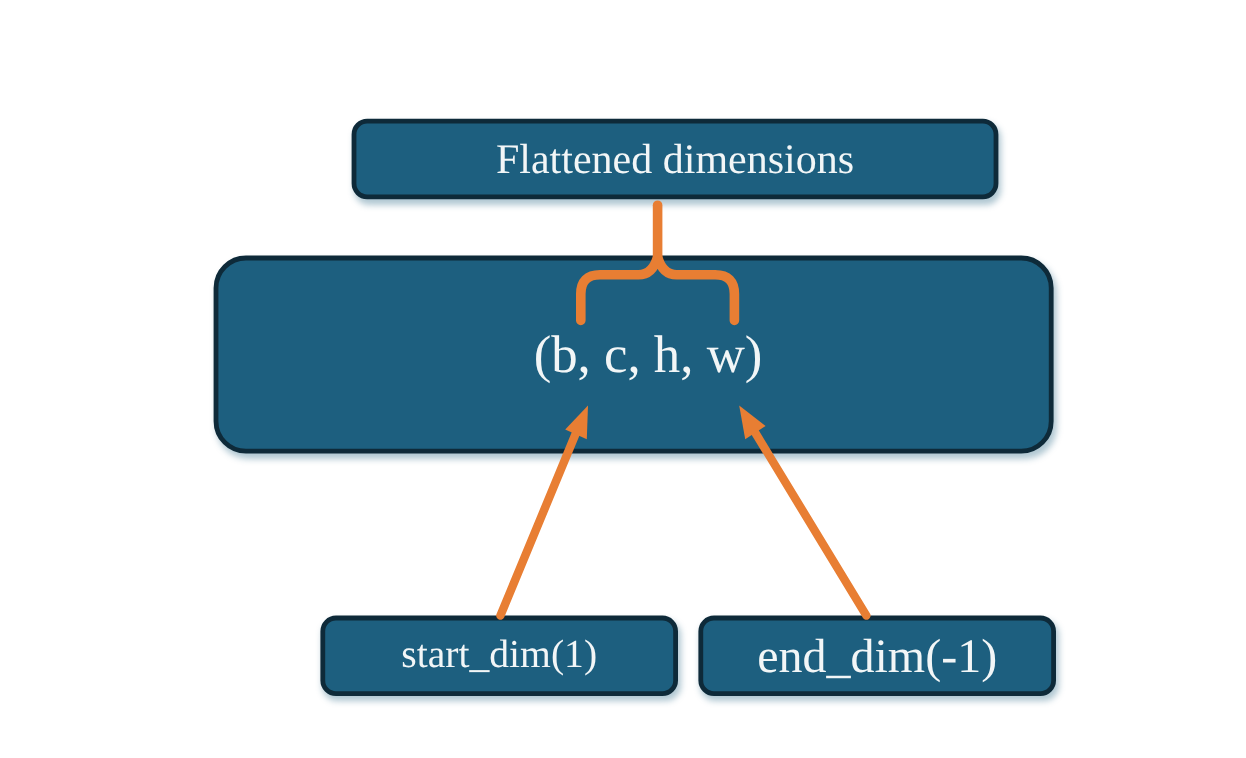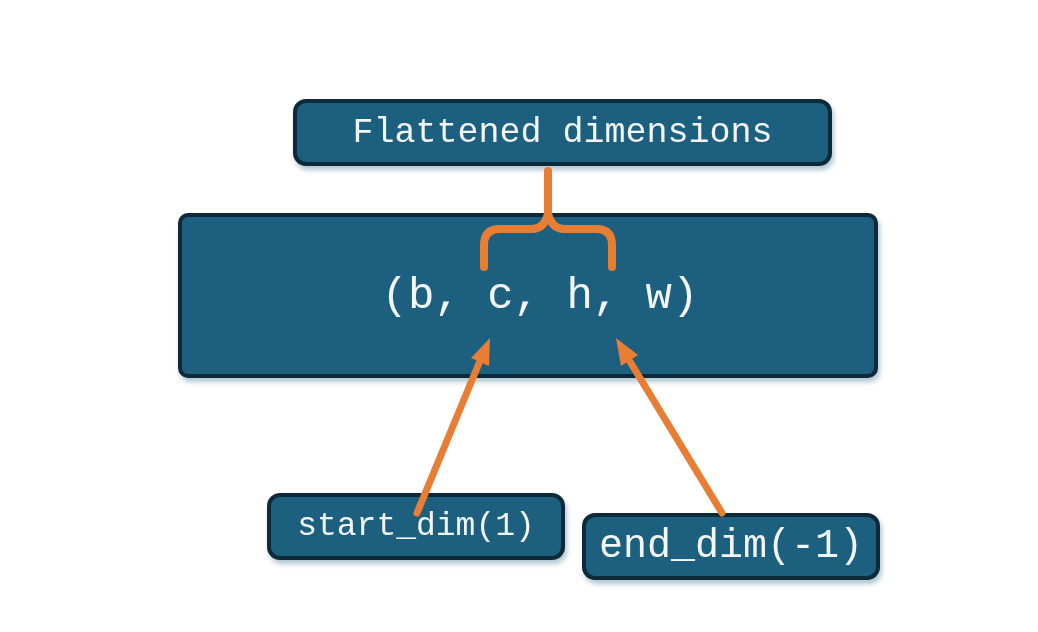--- a/index.html
+++ b/index.html
@@ -9,21 +9,21 @@
     --text-color: #f2f6f7;
     --background: #ffffff;
   }
   * { margin: 0; padding: 0; box-sizing: border-box; }
   html, body { background: var(--background); }
   .canvas {
     position: relative;
     width: 1038px;
     height: 632px;
     background: var(--background);
-    font-family: Liberation Mono, monospace;
+    font-family: Liberation Serif, serif;
     overflow: hidden;
   }
   .node {
     position: absolute;
     background: var(--box-fill);
     border: 4px solid var(--box-border);
     color: var(--text-color);
     display: flex;
     align-items: center;
     justify-content: center;
@@ -31,26 +31,26 @@
   }
   .node-title {
     left: 293px; top: 99px;
     width: 539px; height: 67px;
     border-radius: 13px;
     font-size: 35px;
   }
   .node-main {
     left: 178px; top: 213px;
     width: 700px; height: 165px;
-    border-radius: 10px;
+    border-radius: 27px;
     font-size: 44px;
     padding-left: 24px;
   }
   .node-start {
-    left: 267px; top: 493px;
+    left: 267px; top: 513px;
     width: 298px; height: 67px;
     border-radius: 13px;
     font-size: 33px;
   }
   .node-end {
     left: 582px; top: 513px;
     width: 298px; height: 67px;
     border-radius: 13px;
     font-size: 40px;
   }

